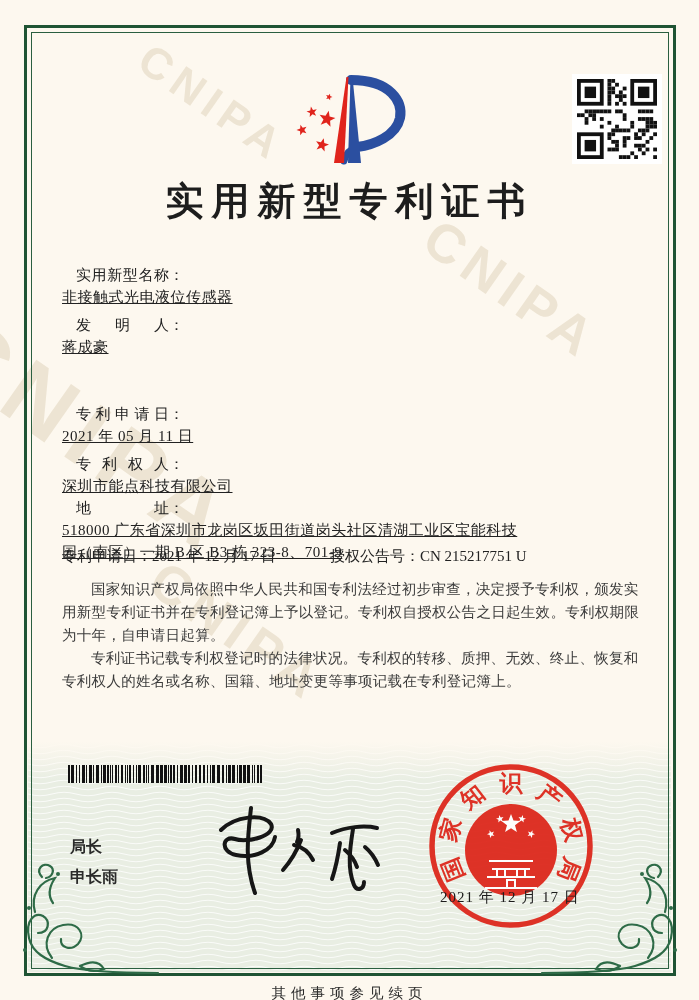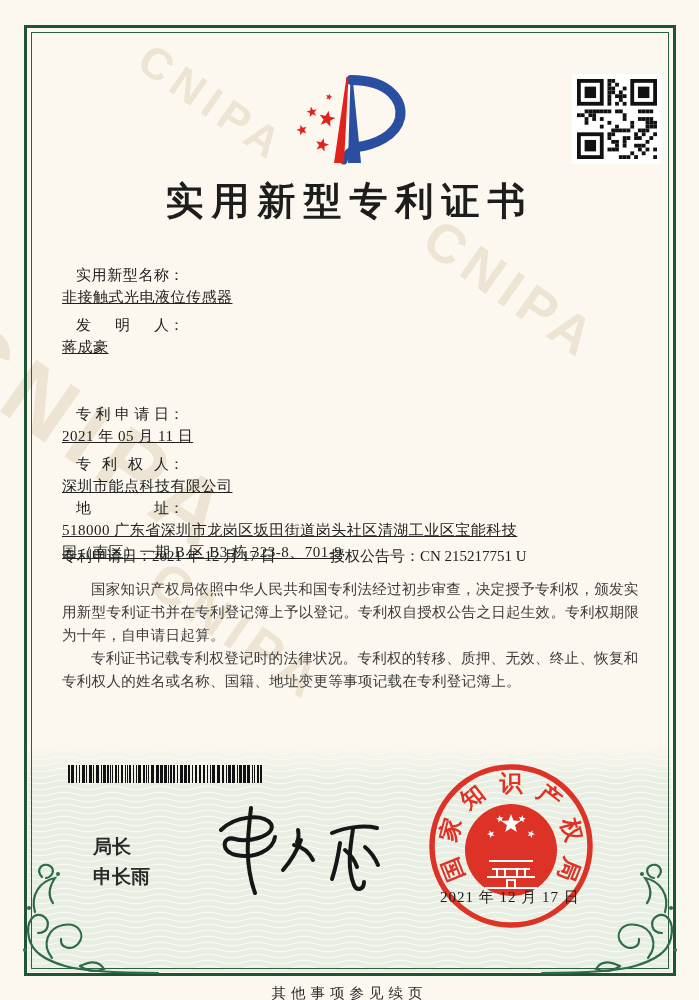--- a/index.html
+++ b/index.html
@@ -50,21 +50,21 @@
     background:#e9eee3; }
   .band-fade { position:absolute; left:0; top:0; width:100%; height:38px;
     background:linear-gradient(to bottom, #fdf8ef, rgba(253,248,239,0)); }
   .band svg.waves { position:absolute; left:0; top:0; }
 
   .barcode { position:absolute; left:68px; top:765px; width:200px; height:18px;
     display:flex; align-items:stretch; }
   .barcode div { height:100%; }
 
   .director { position:absolute; left:70px; top:832px; font-family:"Liberation Sans", sans-serif;
-    font-size:19px; font-weight:bold; color:#2a2a2a; line-height:30px;margin-left:23px; }
+    font-size:16px; font-weight:bold; color:#2a2a2a; line-height:30px; }
   .signature { position:absolute; left:195px; top:800px; }
 
   .seal { position:absolute; left:427px; top:762px; opacity:0.93; }
   .seal-date { position:absolute; left:440px; top:888px; font-size:15px; color:#1c1c1c;
     letter-spacing:1px; white-space:nowrap; }
 
   .page-num { position:absolute; left:0; top:942px; width:100%; text-align:center;
     font-size:12.5px; color:#333; letter-spacing:3px; }
   .cont-note { position:absolute; left:0; top:984px; width:100%; text-align:center;
     font-size:14.5px; color:#2b2b2b; letter-spacing:5px; }

